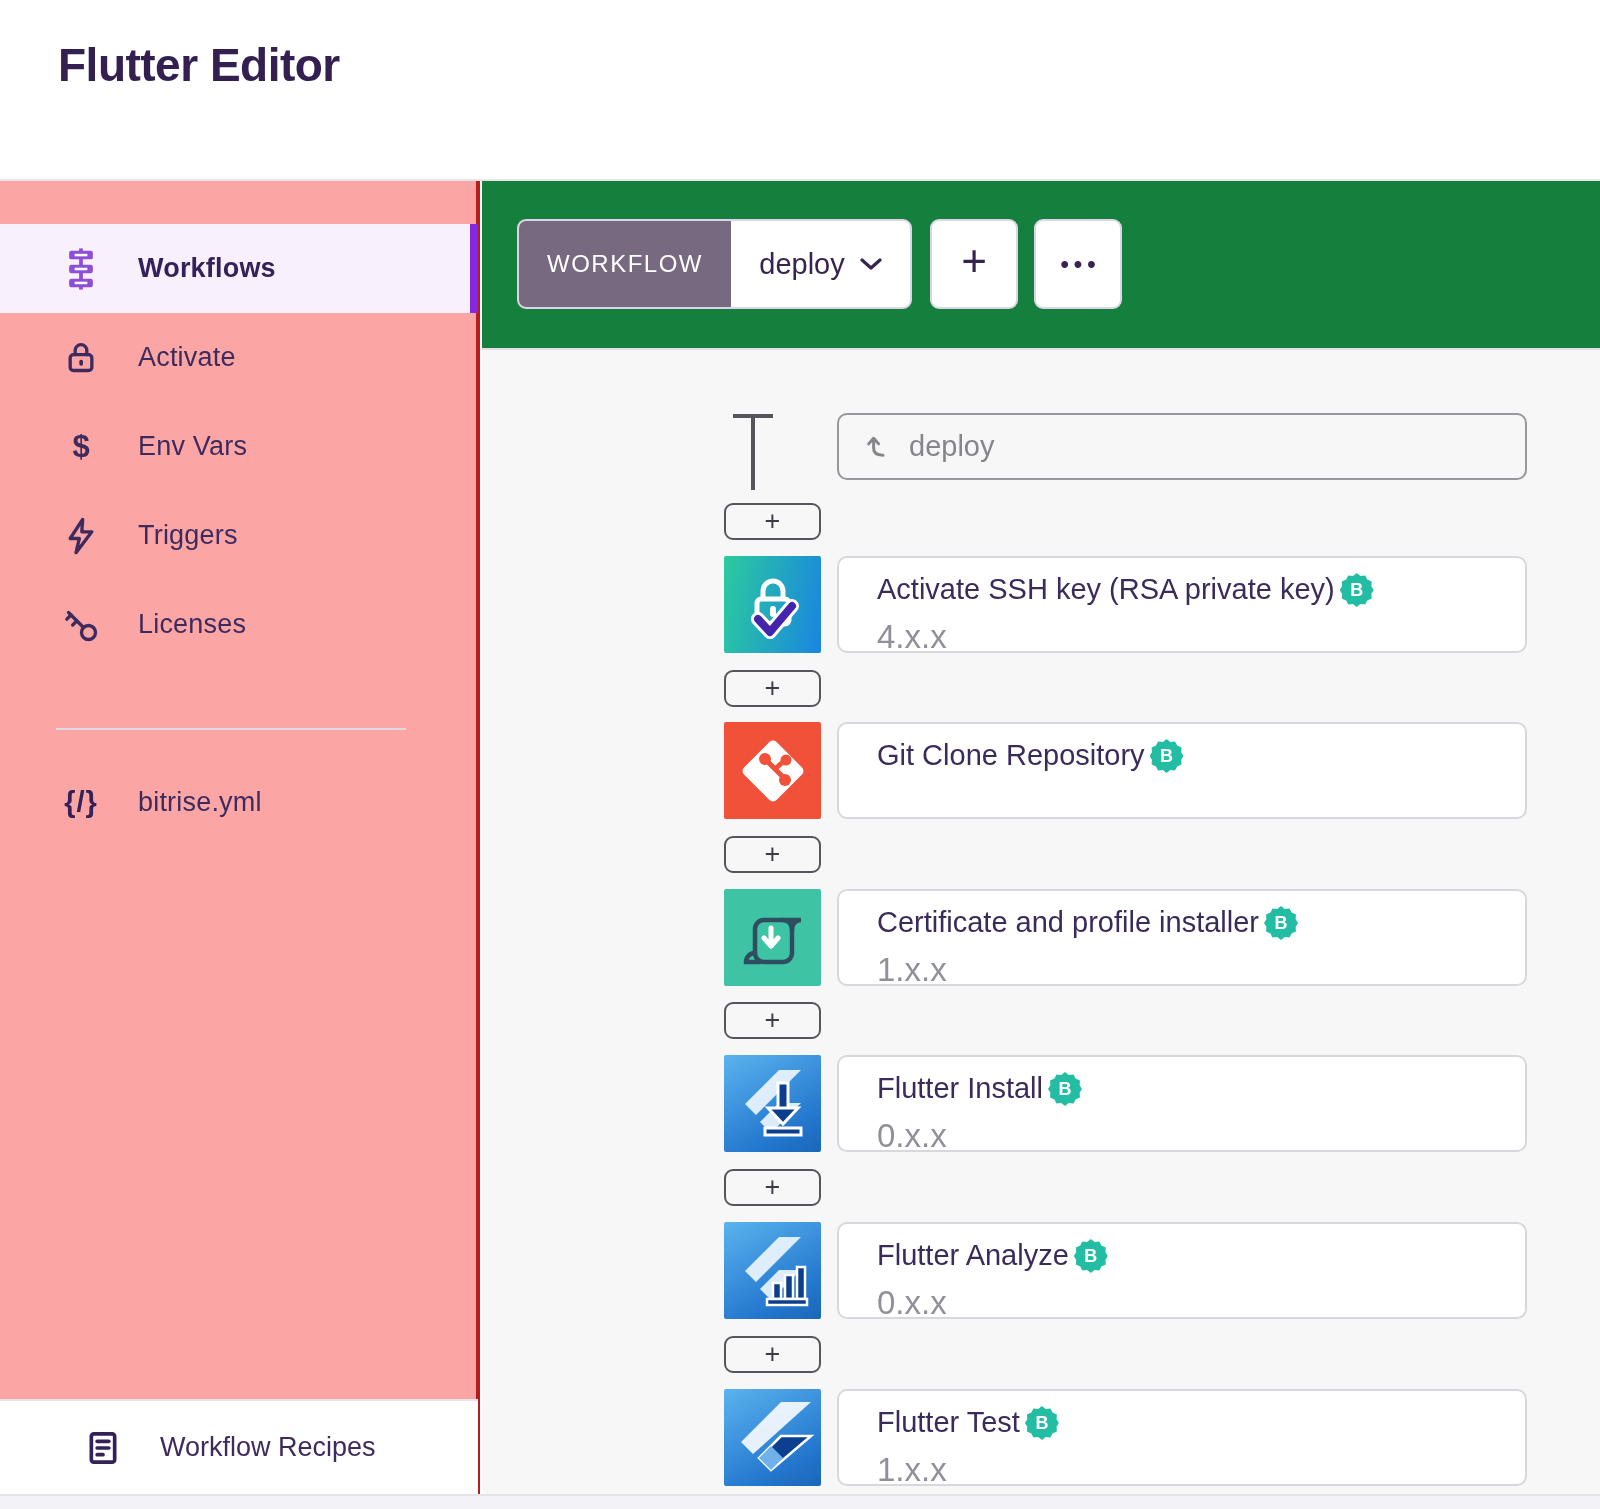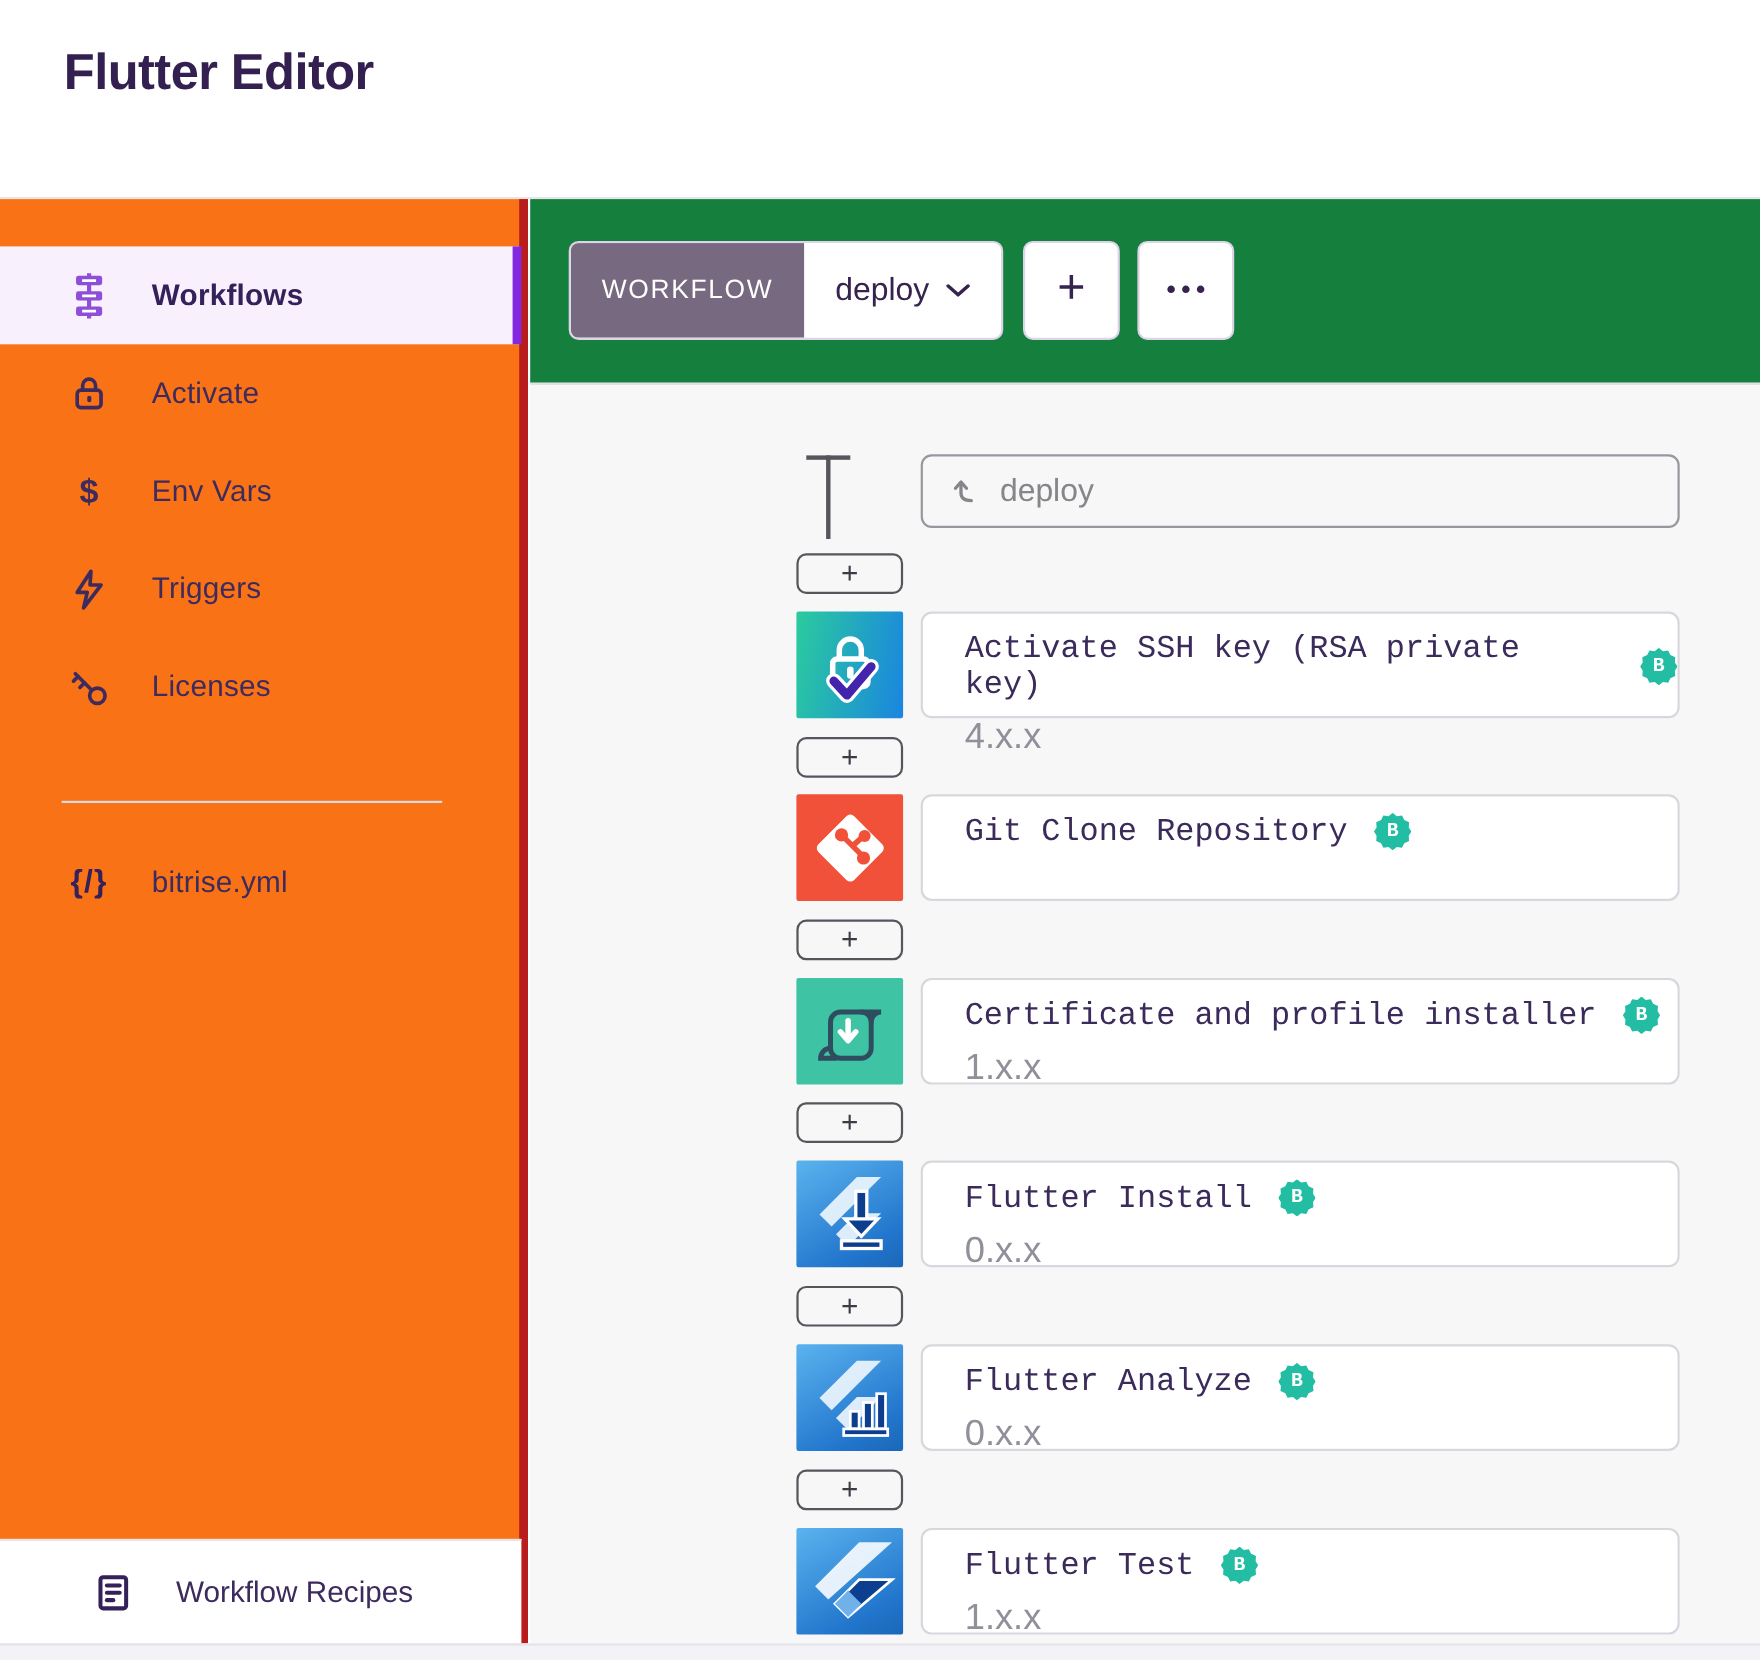--- a/index.html
+++ b/index.html
@@ -15,21 +15,21 @@
     position:absolute; left:58px; top:38px;
     font-size:46px; font-weight:700; color:#332050; letter-spacing:-0.5px;
   }
   .top-rule {
     position:absolute; left:0; top:179px; width:100%; height:2px; background:#e7e4ea;
   }
 
   
   #sidebar {
     position:absolute; left:0; top:181px; width:480px; height:1313px;
-    background:#f97316; border-right:8px solid #b91c1c;
+    background:#fca5a5; border-right:4px solid #b91c1c;
   }
   .side-nav { padding-top:43px; }
   .side-item {
     position:relative; display:flex; align-items:center; height:89px;
     padding-left:58px; cursor:pointer;
   }
   .side-item .icn {
     width:46px; display:flex; justify-content:center; align-items:center; flex:none;
   }
   .side-item .lbl {
@@ -97,21 +97,21 @@
   }
   .step-icon {
     position:absolute; left:242px; width:97px; height:97px; border-radius:2px;
     display:flex; align-items:center; justify-content:center; overflow:hidden;
   }
   .step-card {
     position:absolute; left:355px; width:690px; height:97px;
     background:#fff; border:2px solid #d9d7dd; border-radius:10px;
     padding:15px 0 0 38px; cursor:pointer;
   }
-  .step-title-row { display:flex; align-items:center; gap:24px;font-family:Liberation Mono, monospace; }
+  .step-title-row { display:flex; align-items:flex-start; gap:5px; }
   .step-title { font-size:29px; font-weight:500; color:#3a2b5a; }
   .step-version { margin-top:11px; font-size:33px; color:#90909a; }
   .badge {
     width:34px; height:34px; flex:none; background:#23bda3; color:#fff;
     display:flex; align-items:center; justify-content:center;
     font-size:18px; font-weight:700;
     clip-path: polygon(50% 0%,61% 9%,75% 7%,81% 19%,94% 25%,93% 39%,100% 50%,93% 61%,94% 75%,81% 81%,75% 93%,61% 91%,50% 100%,39% 91%,25% 93%,19% 81%,6% 75%,7% 61%,0% 50%,7% 39%,6% 25%,19% 19%,25% 7%,39% 9%);
   }
   .ic-ssh  { background:linear-gradient(100deg,#2bcb9e 0%,#1a85e0 100%); }
   .ic-git  { background:#f05138; }

